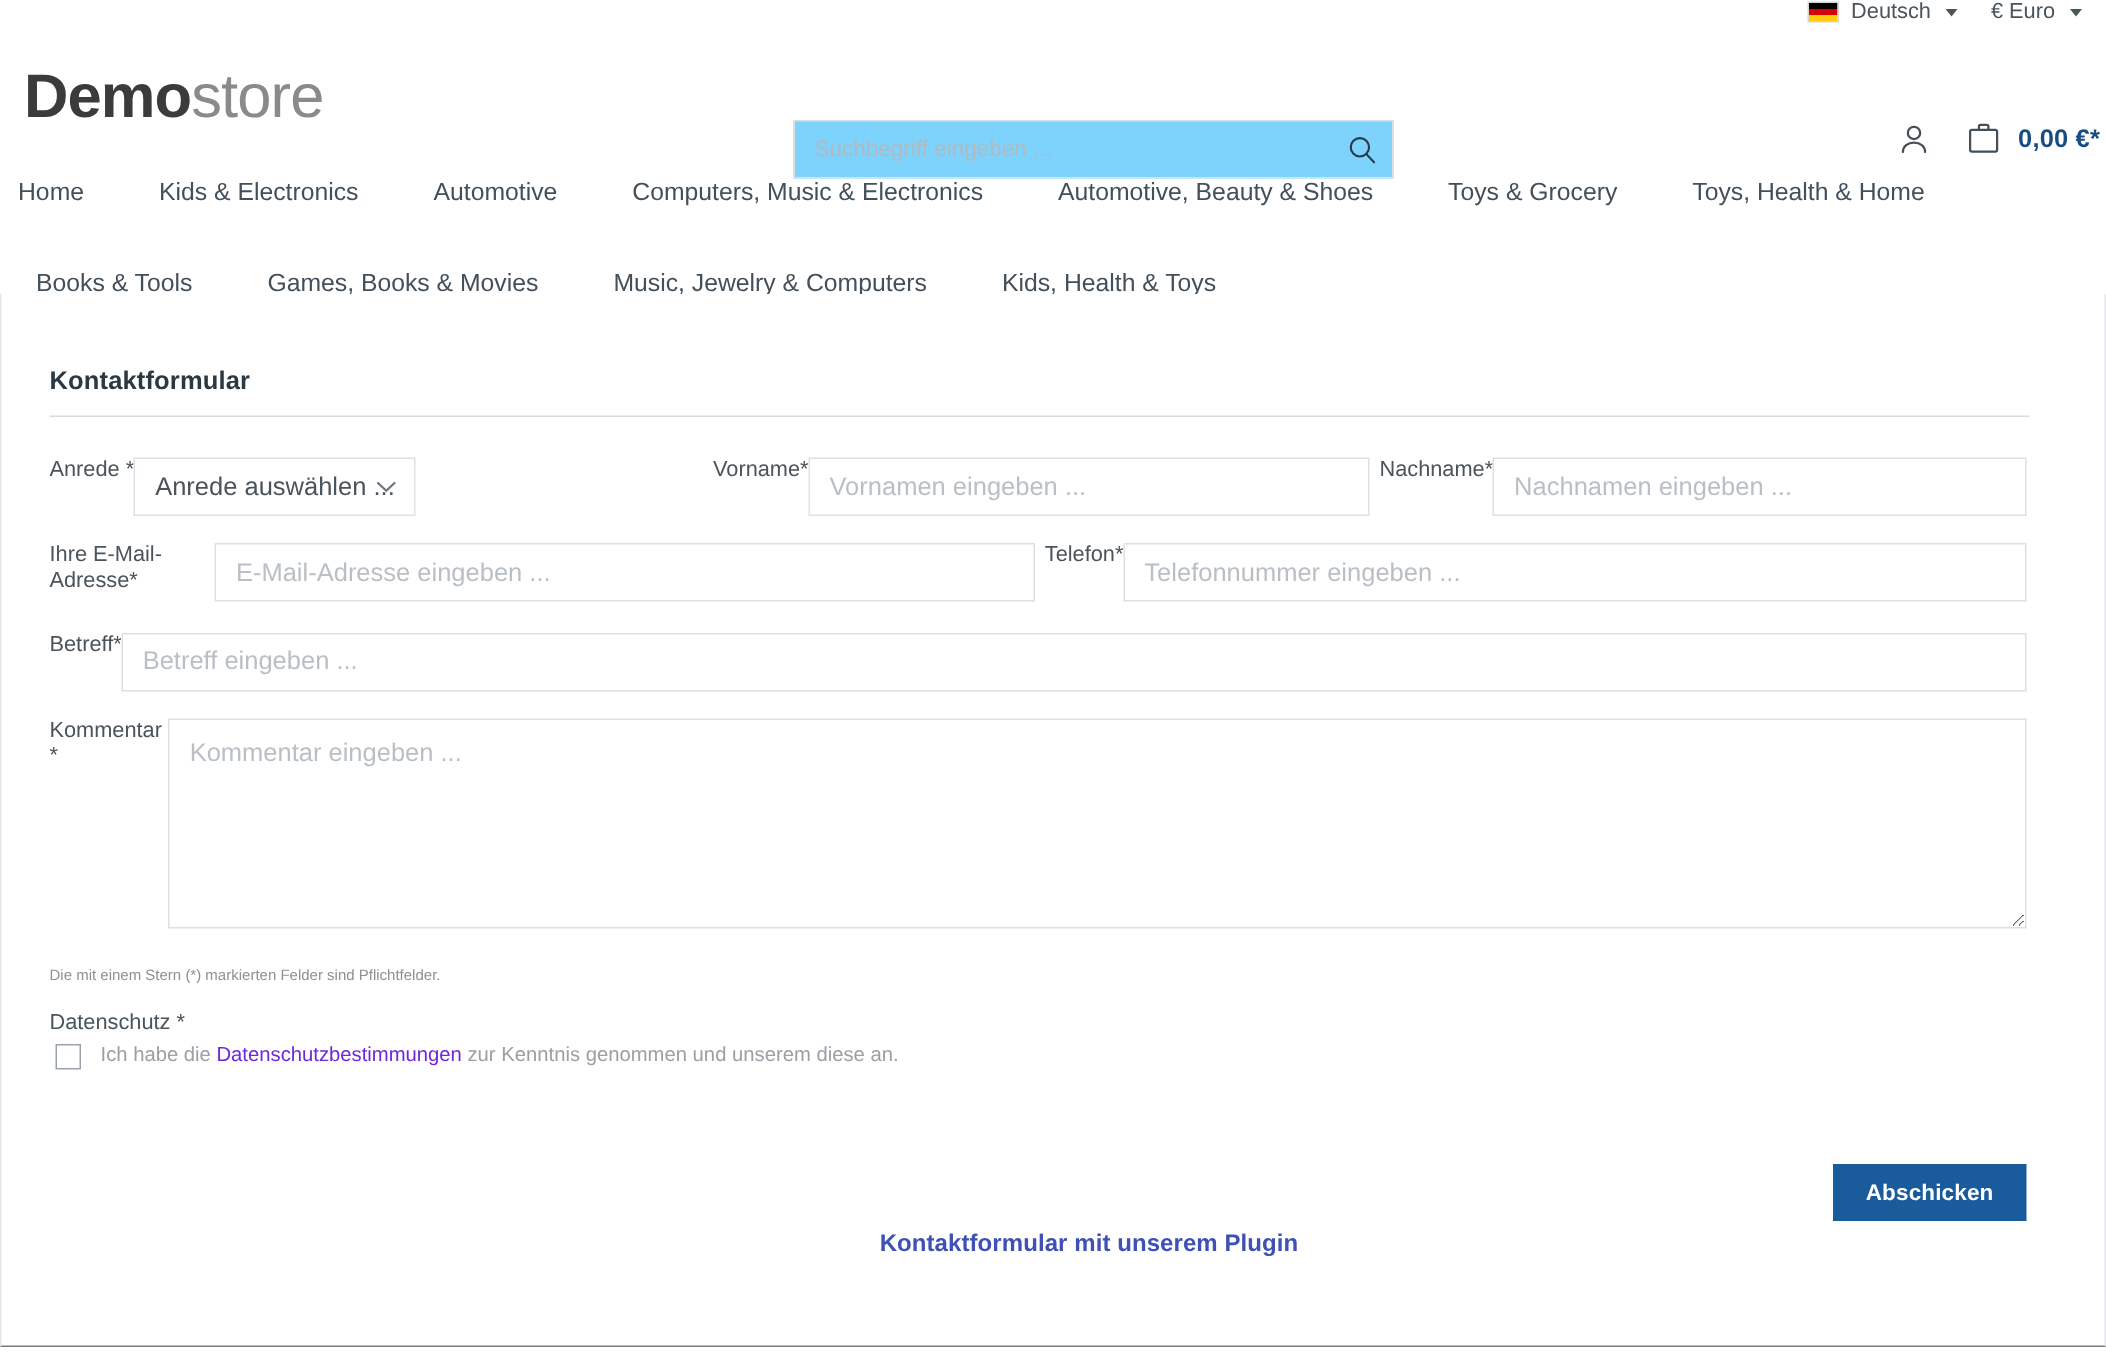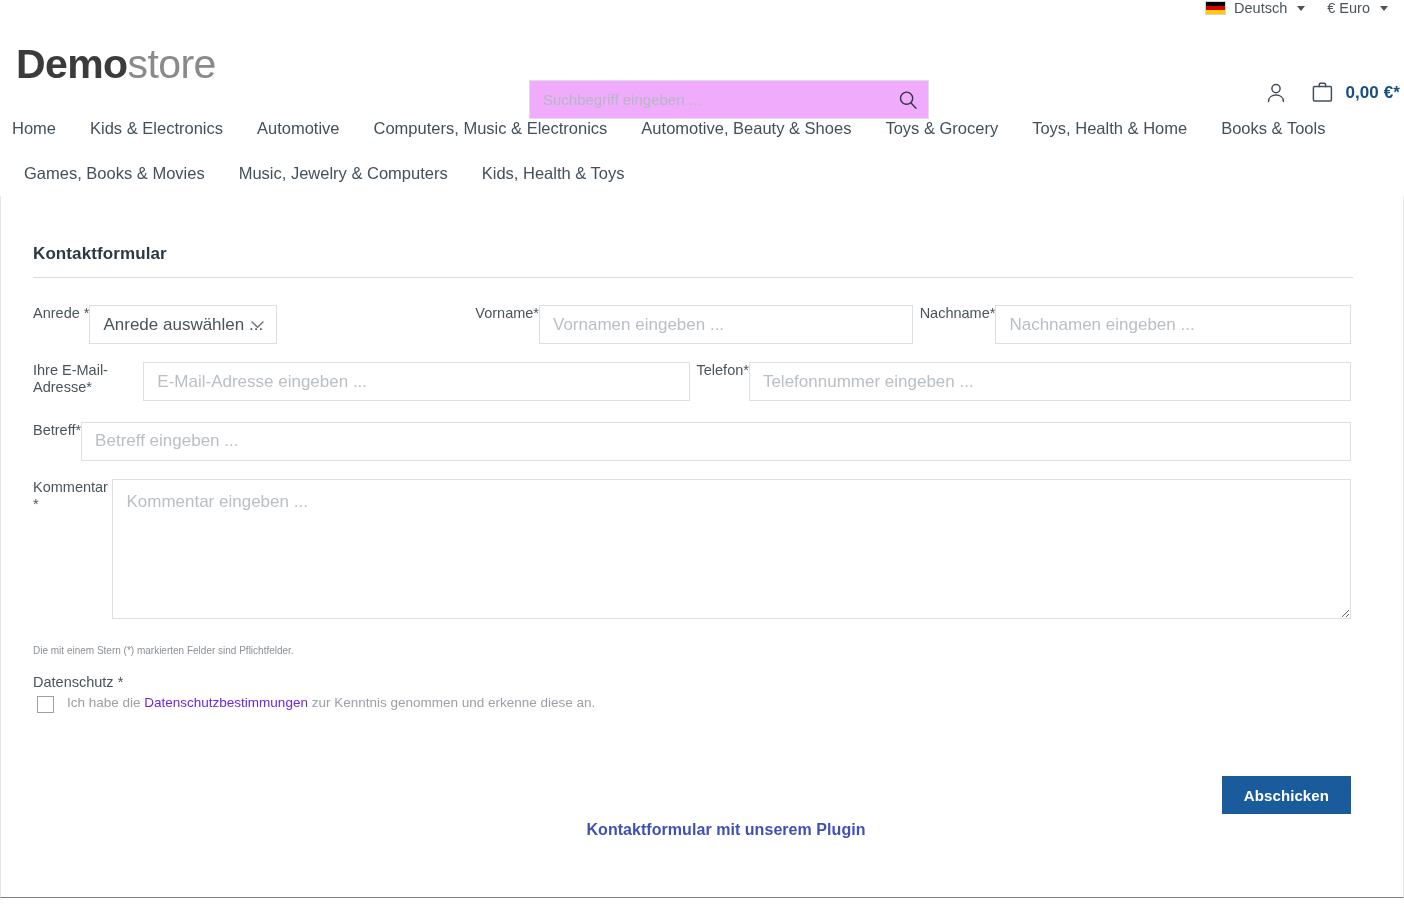--- a/index.html
+++ b/index.html
@@ -66,21 +66,21 @@
   .search-wrap {
     position: absolute;
     left: 529px;
     top: 44px;
     width: 400px;
     height: 39px;
   }
   .search-input {
     width: 100%; height: 100%;
     border: 1px solid #dcdfe3;
-    background: #f0abfc;
+    background: #7dd3fc;
     font-size: 15px;
     color: #4a545b;
     padding: 0 28px 0 13px;
     font-family: "Liberation Sans", sans-serif;
     outline: none;
   }
   .search-input::placeholder { color: #b3b9bf; }
   .search-btn {
     position: absolute;
     right: 0; top: 0;
@@ -116,20 +116,21 @@
   }
 
   
   .nav {
     padding: 14px 12px 0 12px;
     display: flex;
     flex-wrap: wrap;
     column-gap: 0;
     row-gap: 0;
     max-width: 1404px;
+    gap: 16px;
   }
   .nav-item {
     font-size: 16.5px;
     color: #43505b;
     padding: 8px 22px 8px 0;
     margin-right: 0;
     white-space: nowrap;
     cursor: pointer;
     text-decoration: none;
     line-height: 29px;
@@ -396,21 +397,21 @@
           <label class="lbl">Kommentar *</label>
           <textarea class="ctrl" placeholder="Kommentar eingeben ..." style=""></textarea>
         </div>
       </div>
 
       <p class="note">Die mit einem Stern (*) markierten Felder sind Pflichtfelder.</p>
 
       <div class="privacy-label">Datenschutz *</div>
       <div class="check-row">
         <input type="checkbox" class="checkbox" style="">
-        <span><span>Ich habe die </span><a class="privacy-link">Datenschutzbestimmungen</a><span> zur Kenntnis genommen und erkenne diese an.</span></span>
+        <span><span>Ich habe die </span><a class="privacy-link">Datenschutzbestimmungen</a><span> zur Kenntnis genommen und unserem diese an.</span></span>
       </div>
 
       <button class="submit-btn">Abschicken</button>
 
       <a class="plugin-link">Kontaktformular mit unserem Plugin</a>
     </div>
   </div>
 </div>
 
 </body></html>

